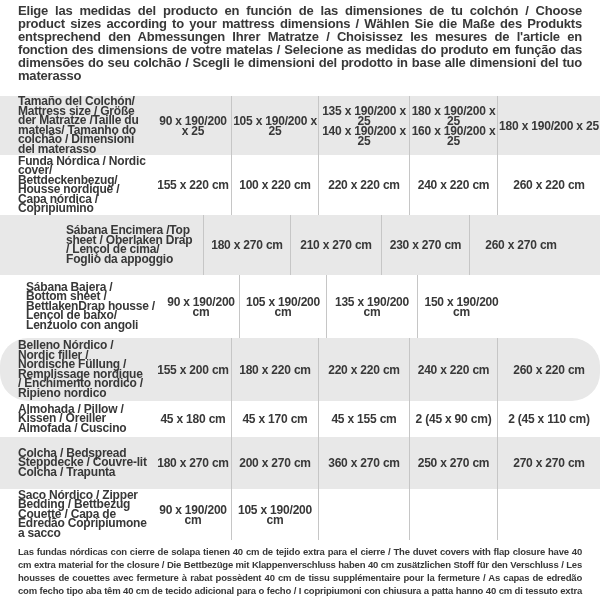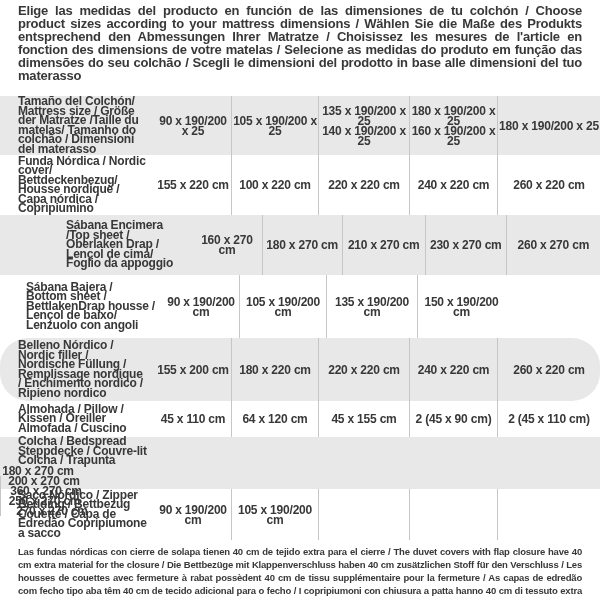--- a/index.html
+++ b/index.html
@@ -20,21 +20,21 @@
   }
   .size-table { margin-top: 14px; width: 600px; }
   .row { display: flex; align-items: stretch; width: 100%; }
   .row:nth-child(odd) { background: #e8e8e8; }
   .row:nth-child(1) { height: 59px; }
   .row:nth-child(2) { height: 60px; border-radius: 17px; }
   .row:nth-child(3) { height: 60px; padding-left: 48px; }
   .row:nth-child(4) { height: 63px; margin-left: 8px; }
   .row:nth-child(5) { height: 63px; border-radius: 28px; }
   .row:nth-child(6) { height: 36px; }
-  .row:nth-child(7) { height: 52px; flex-direction: column; }
+  .row:nth-child(7) { height: 52px; }
   .row:nth-child(8) { height: 51px; }
   .cell {
     display: flex; align-items: center; justify-content: center;
     font-size: 12px; font-weight: bold;
     line-height: 10px; letter-spacing: -0.2px;
     white-space: pre-line; text-align: center;
   }
   .label {
     width: 155px;
     justify-content: flex-start; text-align: left;
@@ -80,21 +80,20 @@
       <div class="cell label">Funda Nórdica /  Nordic cover/ Bettdeckenbezug/ Housse nordique  / Capa nórdica / Copripiumino</div>
       <div class="cell c1">155 x 220 cm</div>
       <div class="cell c2">100 x 220 cm</div>
       <div class="cell c3">220 x 220 cm</div>
       <div class="cell c4">240 x 220 cm</div>
       <div class="cell c5">260 x 220 cm</div>
     </div>
 
     <div class="row">
       <div class="cell label">Sábana Encimera /Top sheet / Oberlaken Drap / Lençol de cima/ Foglio da appoggio</div>
-      <div class="cell c1">160 x 270 cm</div>
       <div class="cell c2">180 x 270 cm</div>
       <div class="cell c3">210 x 270 cm</div>
       <div class="cell c4">230 x 270 cm</div>
       <div class="cell c5">260 x 270 cm</div>
     </div>
 
     <div class="row">
       <div class="cell label">Sábana Bajera / Bottom sheet / BettlakenDrap housse / Lençol de baixo/ Lenzuolo con angoli</div>
       <div class="cell c1">90 x 190/200 cm</div>
       <div class="cell c2">105 x 190/200 cm</div>
@@ -106,22 +105,22 @@
       <div class="cell label">Belleno Nórdico / Nordic filler / Nordische Füllung / Remplissage nordique / Enchimento nordico / Ripieno nordico</div>
       <div class="cell c1">155 x 200 cm</div>
       <div class="cell c2">180 x 220 cm</div>
       <div class="cell c3">220 x 220 cm</div>
       <div class="cell c4">240 x 220 cm</div>
       <div class="cell c5">260 x 220 cm</div>
     </div>
 
     <div class="row">
       <div class="cell label">Almohada  / Pillow / Kissen / Oreiller Almofada / Cuscino</div>
-      <div class="cell c1">45 x 110 cm</div>
-      <div class="cell c2">64 x 120 cm</div>
+      <div class="cell c1">45 x 180 cm</div>
+      <div class="cell c2">45 x 170 cm</div>
       <div class="cell c3">45 x 155 cm</div>
       <div class="cell c4">2 (45 x 90 cm)</div>
       <div class="cell c5">2 (45 x 110 cm)</div>
     </div>
 
     <div class="row">
       <div class="cell label">Colcha / Bedspread Steppdecke / Couvre-lit Colcha / Trapunta</div>
       <div class="cell c1">180 x 270 cm</div>
       <div class="cell c2">200 x 270 cm</div>
       <div class="cell c3">360 x 270 cm</div>

